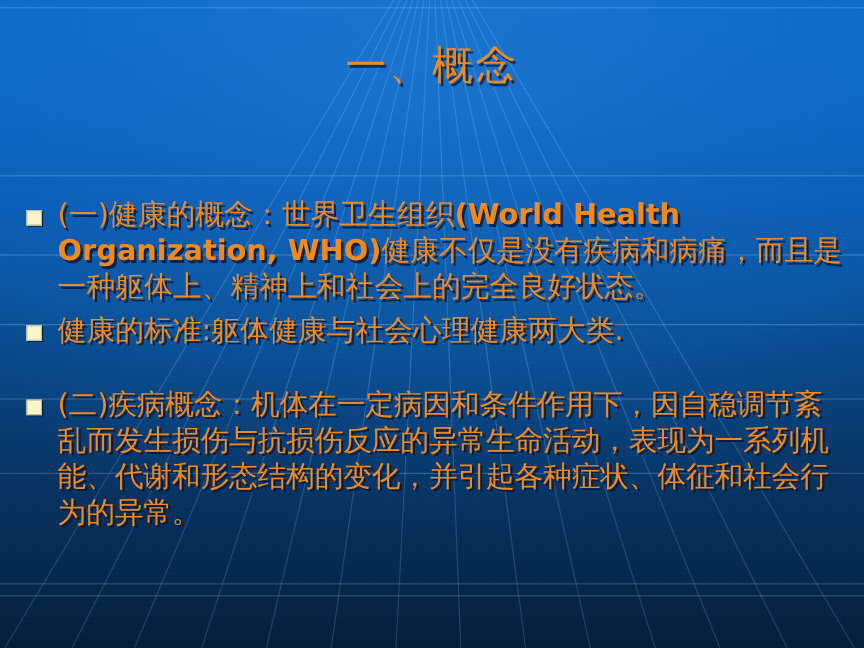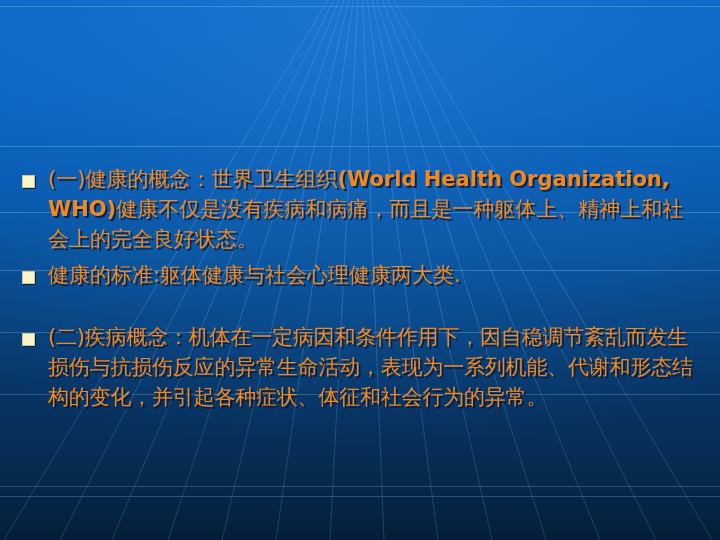--- a/index.html
+++ b/index.html
@@ -111,21 +111,21 @@
     top: 11px;
     width: 11px;
     height: 11px;
     background: #FAF5C8;
     border: 1px solid #c9c49a;
     box-shadow: 1px 1px 0 rgba(5,20,45,0.75);
   }
 
   .bullet-text {
     font-family: "DejaVu Sans", "Liberation Sans", sans-serif;
-    font-size: 21px;
+    font-size: 24px;
     line-height: 30px;
     color: #F2891F;
     text-shadow: 2px 2px 0 rgba(8,22,52,0.8);
     font-weight: 400;
   }
   .bullet-text .en {
     font-weight: bold;
     font-family: "DejaVu Sans", "Liberation Sans", sans-serif;
   }
   .bullet-text.tight {
@@ -166,20 +166,21 @@
     <div class="band" style="top:394px;"></div>
     <div class="band" style="top:486px;"></div>
     <div class="band" style="top:496px;"></div>
   </div>
 
   <div id="texture"></div>
   <div id="vignette"></div>
 
   <div id="content">
 
+    <div class="slide-title">一、概念</div>
 
     <div class="body-block">
 
       <div class="bullet-row">
         <span class="bullet-marker"></span>
         <div class="bullet-text">
           <span>(一)健康的概念：世界卫生组织</span><span class="en">(World Health Organization, WHO)</span><span>健康不仅是没有疾病和病痛，而且是一种躯体上、精神上和社会上的完全良好状态。</span>
         </div>
       </div>
 

